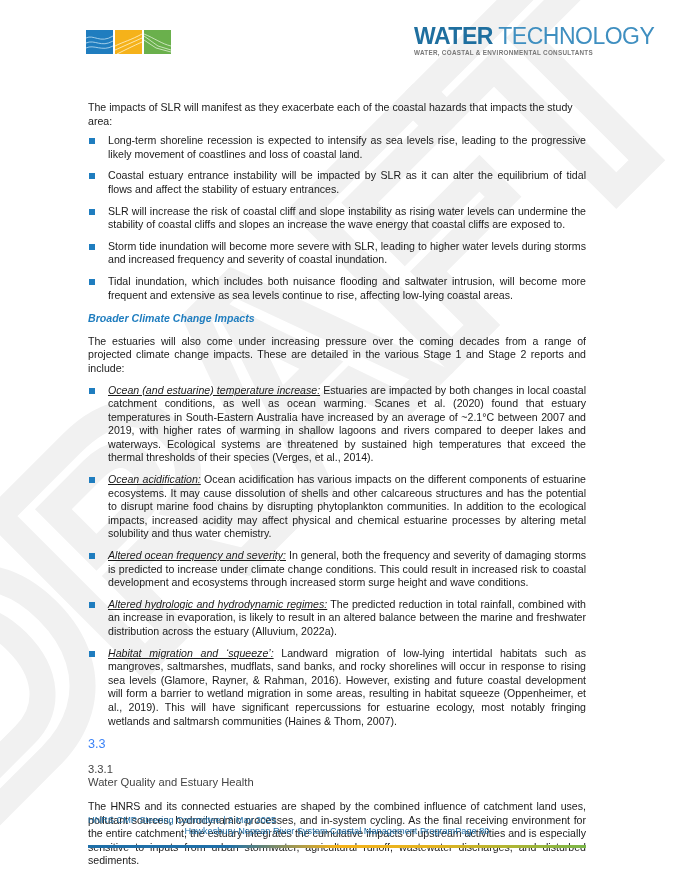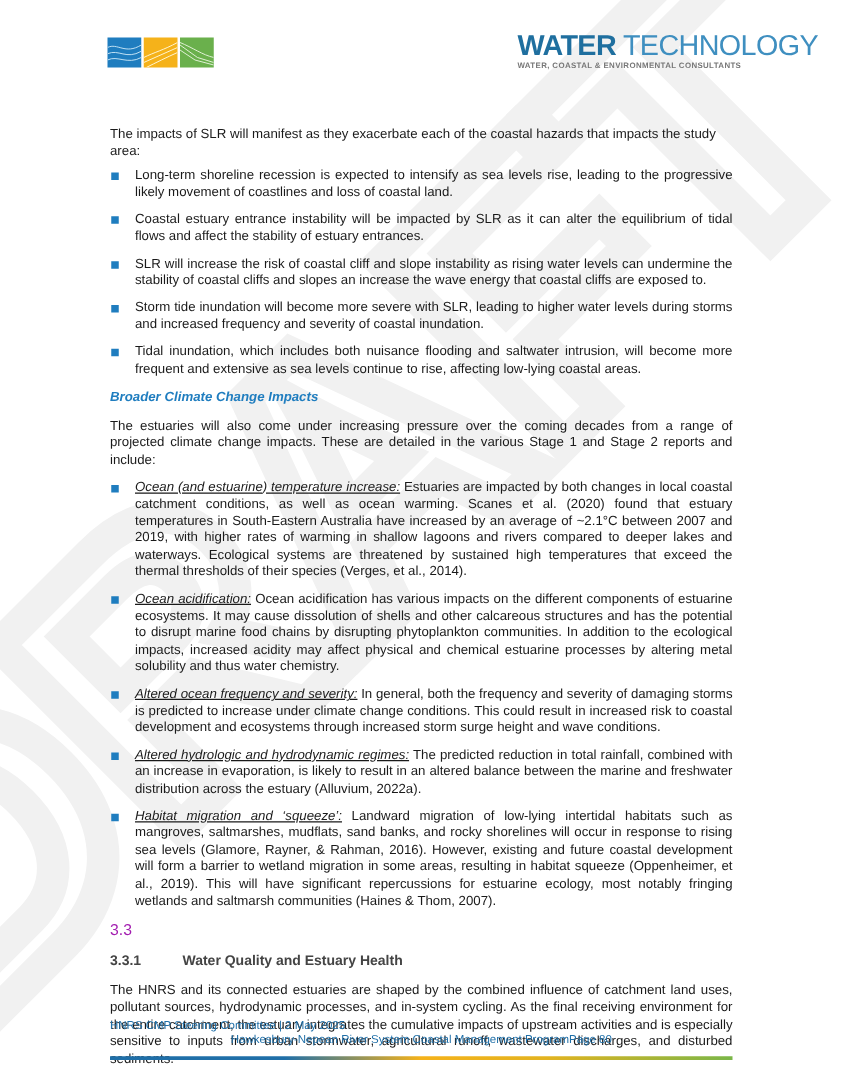--- a/index.html
+++ b/index.html
@@ -17,23 +17,23 @@
   .brand-sub { font-size: 6.3px; color: #777; letter-spacing: 0.3px; font-weight: bold; white-space: nowrap; margin-top: 1px; }
   .content { position: absolute; left: 88px; top: 101px; width: 498px; font-size: 10.6px; line-height: 13.6px; }
   p { margin: 0; text-align: justify; }
   .intro { margin-bottom: 6px; text-align: left; }
   ul.bul { list-style: none; padding: 0; margin: 0; }
   ul.bul li { position: relative; padding-left: 20px; margin-bottom: 8px; text-align: justify; }
   ul.bul li .sq { position: absolute; left: 1px; top: 4px; width: 6px; height: 6px; background: #1f7dbf; }
   .subhead { margin: 10px 0 9px 0; font-style: italic; font-weight: bold; color: #1f7dbf; font-size: 10.6px; }
   .par2 { margin-bottom: 8px; }
   .it { font-style: italic; text-decoration: underline; }
-  h2 { font-weight: normal; font-size: 12.6px; color: #a21caf; margin: 10px 0 11px 0; display: flex; }
+  h2 { font-weight: normal; font-size: 12.6px; color: #3b82f6; margin: 10px 0 11px 0; display: flex; }
   h2 .num { width: 58px; }
-  h3 { font-weight: bold; font-size: 11.2px; color: #444; margin: 0 0 10px 0; display: flex; }
+  h3 { font-weight: normal; font-size: 11.2px; color: #444; margin: 0 0 10px 0; display: flex; flex-direction: column; }
   h3 .num { width: 58px; }
   .footer { position: absolute; left: 88px; top: 815px; width: 498px; font-size: 9.2px; color: #1f6fa8; line-height: 11px; }
   .footer .row { display: flex; justify-content: center; }
   .footer-bar { position: absolute; left: 88px; top: 845px; width: 498px; height: 3px;
     background: linear-gradient(to right, #1f6fa8 0%, #1f6fa8 28%, #f5b21a 50%, #e3b320 70%, #7ab648 100%); }
 </style>
 </head>
 <body>
 
 <svg class="watermark" width="675" height="873" viewBox="0 0 675 873">

